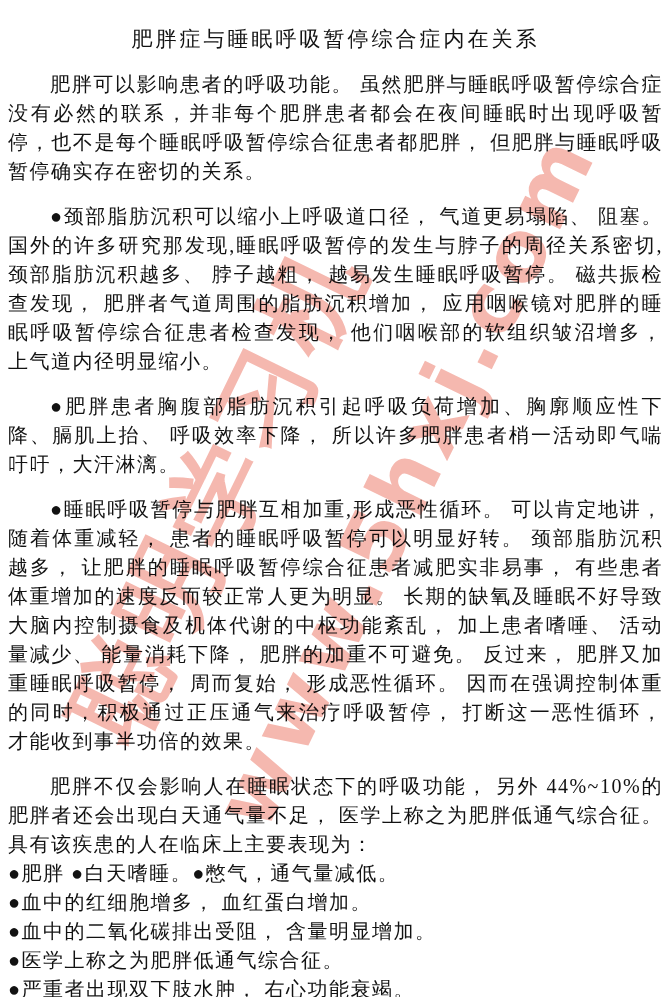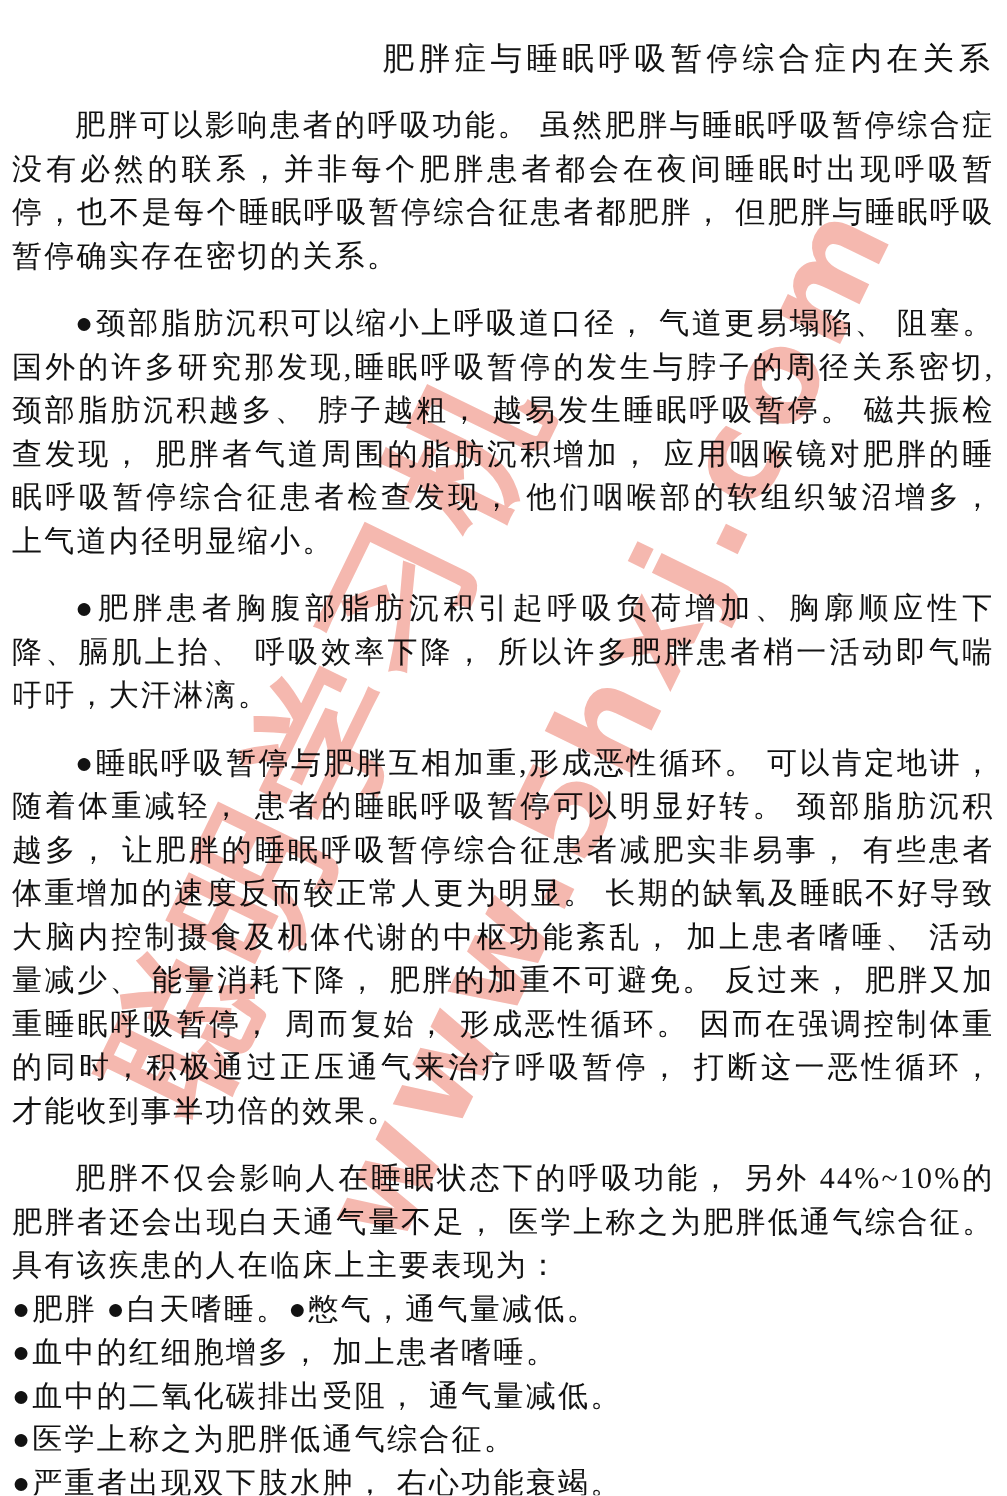--- a/index.html
+++ b/index.html
@@ -17,21 +17,21 @@
     color: #121212;
   }
   .content {
     position: relative;
     padding: 8px 8px 0 8px;
     z-index: 1;
   }
   .doc-title {
     font-size: 21px;
     font-weight: normal;
-    text-align: right;
+    text-align: center;
     letter-spacing: 3px;
     margin: 16px 0 0 0;
     line-height: 30px;
   }
   .para {
     font-size: 20px;
     line-height: 29px;
     letter-spacing: 1.5px;
     text-align: justify;
     text-indent: 42px;
@@ -93,22 +93,22 @@
     <p class="para">●颈部脂肪沉积可以缩小上呼吸道口径， 气道更易塌陷、 阻塞。国外的许多研究那发现,睡眠呼吸暂停的发生与脖子的周径关系密切,颈部脂肪沉积越多、 脖子越粗， 越易发生睡眠呼吸暂停。 磁共振检查发现， 肥胖者气道周围的脂肪沉积增加， 应用咽喉镜对肥胖的睡眠呼吸暂停综合征患者检查发现， 他们咽喉部的软组织皱沼增多， 上气道内径明显缩小。</p>
 
     <p class="para">●肥胖患者胸腹部脂肪沉积引起呼吸负荷增加、胸廓顺应性下降、膈肌上抬、 呼吸效率下降， 所以许多肥胖患者梢一活动即气喘吁吁，大汗淋漓。</p>
 
     <p class="para">●睡眠呼吸暂停与肥胖互相加重,形成恶性循环。 可以肯定地讲，随着体重减轻， 患者的睡眠呼吸暂停可以明显好转。 颈部脂肪沉积越多， 让肥胖的睡眠呼吸暂停综合征患者减肥实非易事， 有些患者体重增加的速度反而较正常人更为明显。 长期的缺氧及睡眠不好导致大脑内控制摄食及机体代谢的中枢功能紊乱， 加上患者嗜唾、 活动量减少、 能量消耗下降， 肥胖的加重不可避免。 反过来， 肥胖又加重睡眠呼吸暂停， 周而复始， 形成恶性循环。 因而在强调控制体重的同时，积极通过正压通气来治疗呼吸暂停， 打断这一恶性循环， 才能收到事半功倍的效果。</p>
 
     <p class="para">肥胖不仅会影响人在睡眠状态下的呼吸功能， 另外 44%~10%的肥胖者还会出现白天通气量不足， 医学上称之为肥胖低通气综合征。具有该疾患的人在临床上主要表现为：</p>
 
     <p class="bullet-line">●肥胖 ●白天嗜睡。●憋气，通气量减低。</p>
 
-    <p class="bullet-line">●血中的红细胞增多， 加上患者嗜唾。</p>
+    <p class="bullet-line">●血中的红细胞增多， 血红蛋白增加。</p>
 
-    <p class="bullet-line">●血中的二氧化碳排出受阻， 通气量减低。</p>
+    <p class="bullet-line">●血中的二氧化碳排出受阻， 含量明显增加。</p>
 
     <p class="bullet-line">●医学上称之为肥胖低通气综合征。</p>
 
     <p class="bullet-line">●严重者出现双下肢水肿， 右心功能衰竭。</p>
 
   </div>
 </div>
 
 </body></html>

